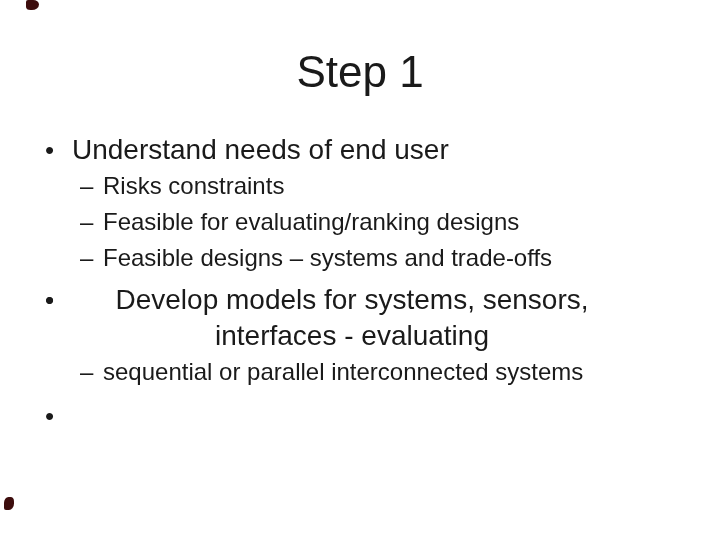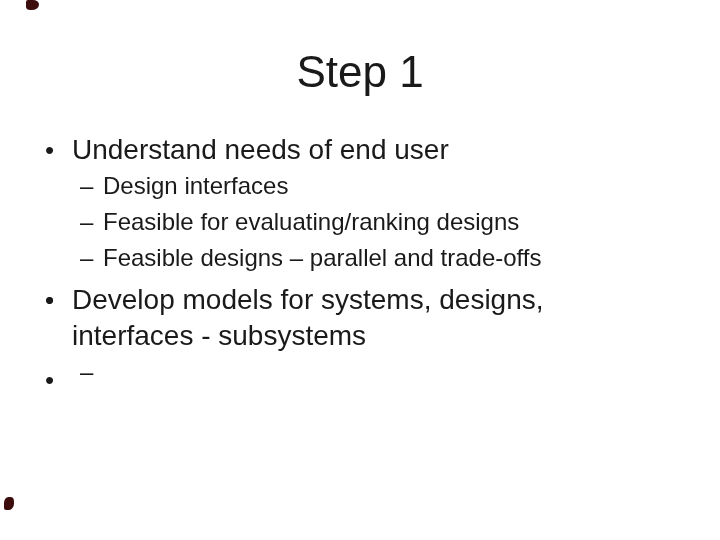--- a/index.html
+++ b/index.html
@@ -41,20 +41,21 @@
     position: relative;
     box-sizing: border-box;
   }
   .row .glyph {
     position: absolute;
     top: 0;
   }
   .row .txt {
     display: inline-block;
     vertical-align: top;
+    text-align: center;
   }
   .l1 {
     padding-left: 72px;
     font-size: 28px;
     line-height: 36px;
   }
   .l1 .glyph {
     left: 45px;
     font-size: 26px;
     line-height: 36px;
@@ -109,44 +110,45 @@
 
   <div class="content">
 
     <div class="row l1">
       <span class="glyph">•</span>
       <span class="txt">Understand needs of end user</span>
     </div>
 
     <div class="row l2">
       <span class="glyph">–</span>
-      <span class="txt">Design interfaces</span>
+      <span class="txt">Risks constraints</span>
     </div>
 
     <div class="row l2">
       <span class="glyph">–</span>
       <span class="txt">Feasible for evaluating/ranking designs</span>
     </div>
 
     <div class="row l2">
       <span class="glyph">–</span>
-      <span class="txt">Feasible designs – parallel and trade-offs</span>
+      <span class="txt">Feasible designs – systems and trade-offs</span>
     </div>
 
     <div class="row l1 mt6">
       <span class="glyph">•</span>
     </div>
 
     <div class="row l1 mt5">
       <span class="glyph">•</span>
-      <span class="txt">Develop models for systems, designs, interfaces - subsystems</span>
+      <span class="txt">Develop models for systems, sensors, interfaces - evaluating</span>
     </div>
 
     <div class="row l2">
       <span class="glyph">–</span>
+      <span class="txt">sequential or parallel interconnected systems</span>
     </div>
 
     <div class="row l1 mt8">
       <span class="glyph">•</span>
     </div>
 
   </div>
 </div>
 
 </body></html>

